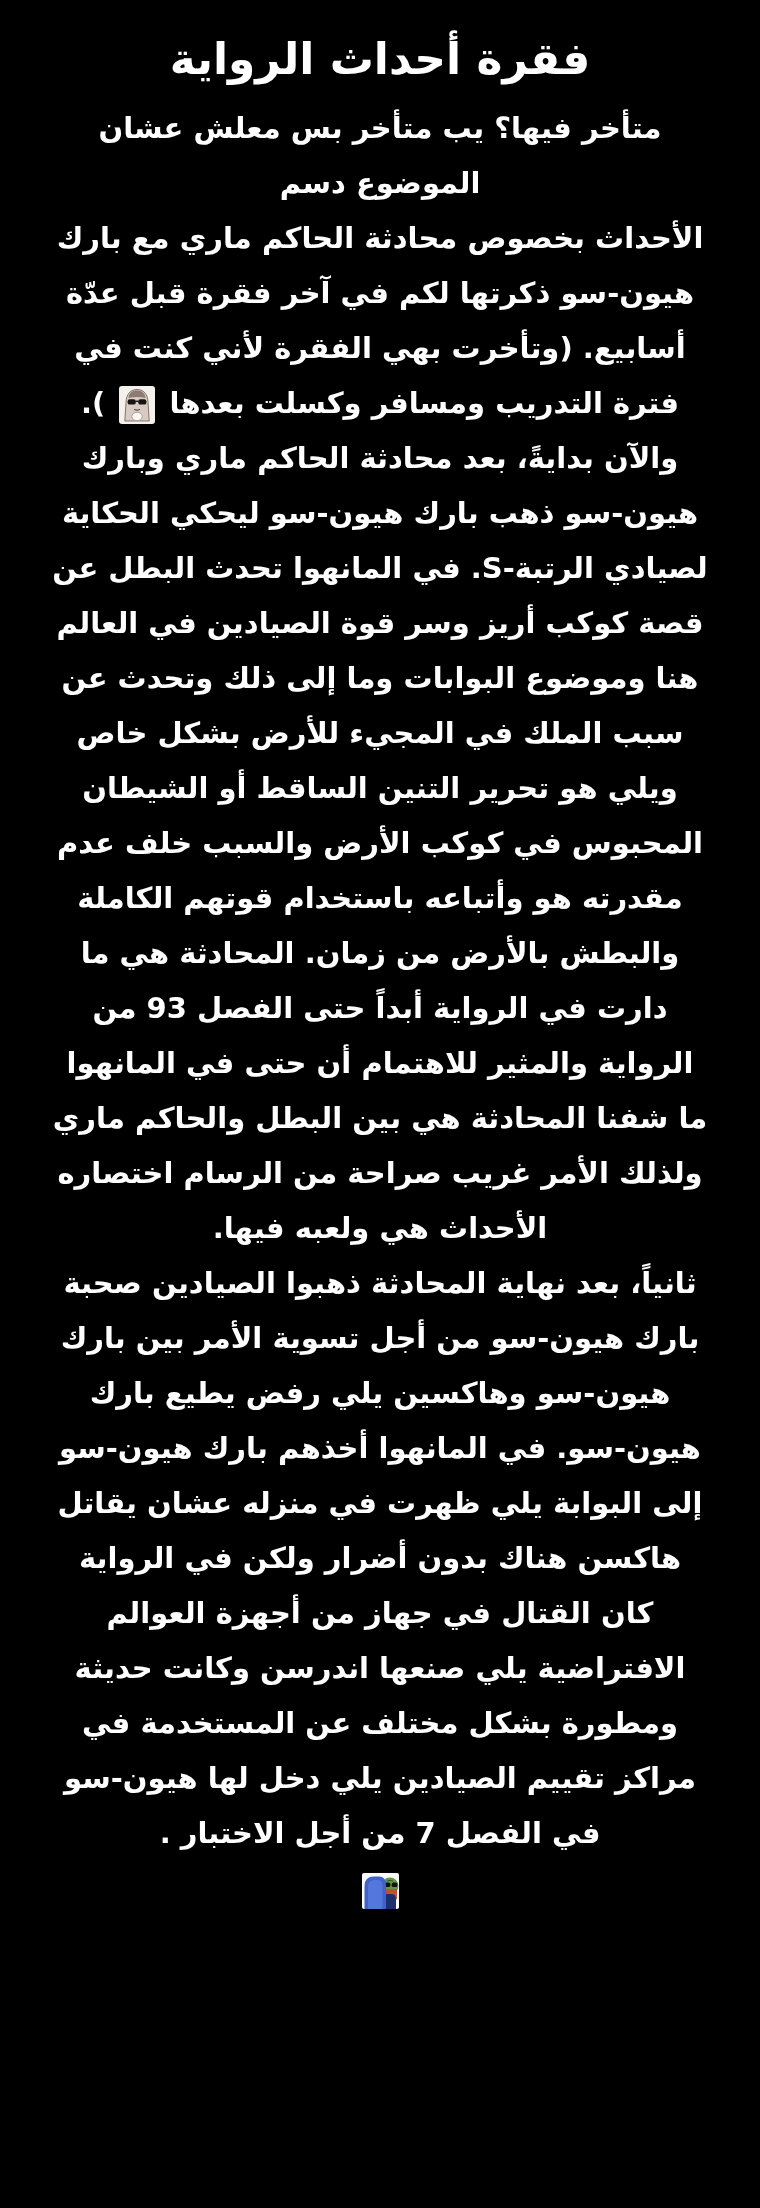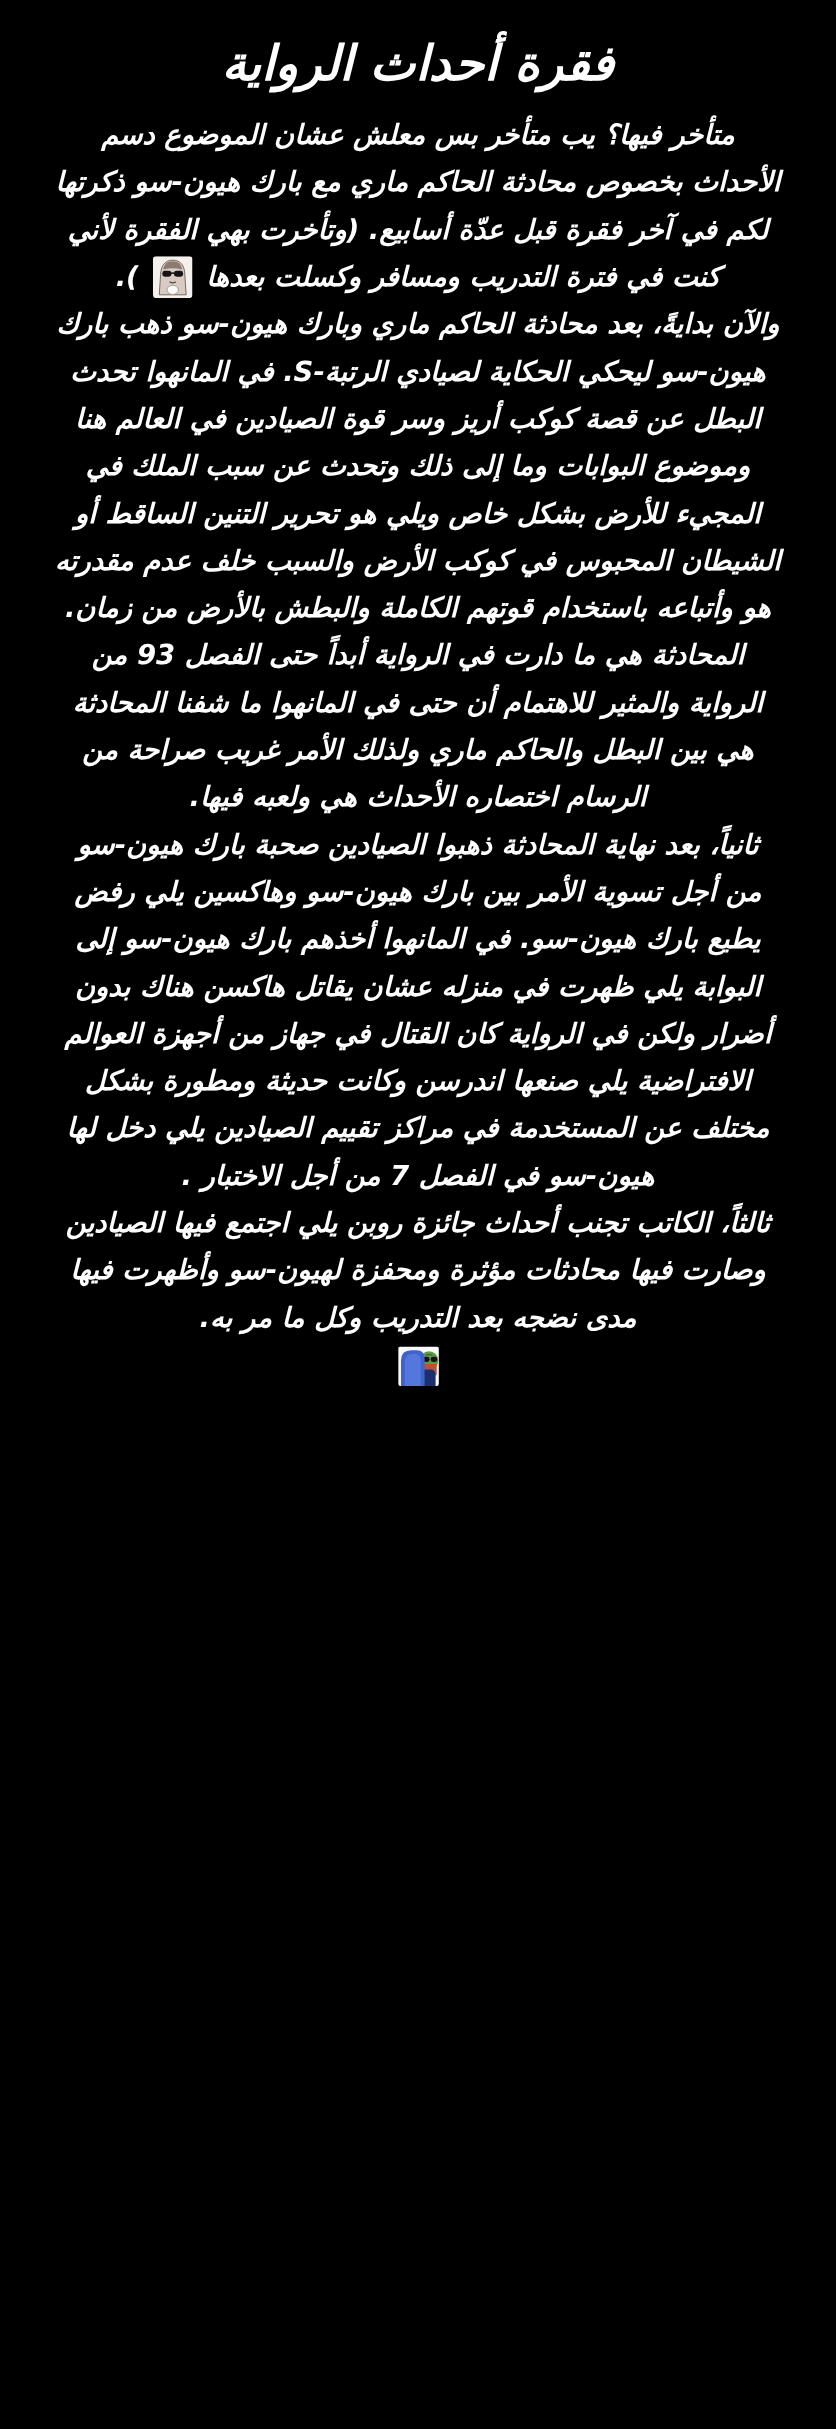--- a/index.html
+++ b/index.html
@@ -14,32 +14,31 @@
     background: #000000;
     color: #ffffff;
     direction: rtl;
     font-family: "DejaVu Sans", sans-serif;
     font-weight: bold;
     overflow: hidden;
   }
   .content {
     padding: 16px 50px 0 50px;
     text-align: center;
-    font-style: italic;
   }
   .title {
     font-size: 44px;
     line-height: 85px;
     margin: 0 0 0 0;
     letter-spacing: 0;
   }
   .title .t-line { display: block; }
   p.para {
-    font-size: 25px;
-    line-height: 43px;
+    font-size: 29px;
+    line-height: 55px;
     margin: 0;
   }
   .p-intro   { margin-top: 112px; }
   .p-context { margin-top: 46px; }
   .p-one     { margin-top: 40px; }
   .p-two     { margin-top: 48px; }
   .p-three   { margin-top: 38px; }
   .p-closing { margin-top: 50px; }
   .p-apology { margin-top: 42px; }
   .sticker {
@@ -76,21 +75,20 @@
           <ellipse cx="18" cy="30.5" rx="5.2" ry="4.2" fill="#fbfaf8" stroke="#a99a90" stroke-width="0.9"></ellipse>
         </svg>
       </span>
       <span>).</span>
     </p>
 
     <p class="para p-one">والآن بدايةً، بعد محادثة الحاكم ماري وبارك هيون-سو ذهب بارك هيون-سو ليحكي الحكاية لصيادي الرتبة-S. في المانهوا تحدث البطل عن قصة كوكب أريز وسر قوة الصيادين في العالم هنا وموضوع البوابات وما إلى ذلك وتحدث عن سبب الملك في المجيء للأرض بشكل خاص ويلي هو تحرير التنين الساقط أو الشيطان المحبوس في كوكب الأرض والسبب خلف عدم مقدرته هو وأتباعه باستخدام قوتهم الكاملة والبطش بالأرض من زمان. المحادثة هي ما دارت في الرواية أبداً حتى الفصل 93 من الرواية والمثير للاهتمام أن حتى في المانهوا ما شفنا المحادثة هي بين البطل والحاكم ماري ولذلك الأمر غريب صراحة من الرسام اختصاره الأحداث هي ولعبه فيها.</p>
 
     <p class="para p-two">ثانياً، بعد نهاية المحادثة ذهبوا الصيادين صحبة بارك هيون-سو من أجل تسوية الأمر بين بارك هيون-سو وهاكسين يلي رفض يطيع بارك هيون-سو. في المانهوا أخذهم بارك هيون-سو إلى البوابة يلي ظهرت في منزله عشان يقاتل هاكسن هناك بدون أضرار ولكن في الرواية كان القتال في جهاز من أجهزة العوالم الافتراضية يلي صنعها اندرسن وكانت حديثة ومطورة بشكل مختلف عن المستخدمة في مراكز تقييم الصيادين يلي دخل لها هيون-سو في الفصل 7 من أجل الاختبار .</p>
 
-    <p class="para p-three">ثالثاً، الكاتب تجنب أحداث جائزة روبن يلي اجتمع فيها الصيادين وصارت فيها محادثات مؤثرة ومحفزة لهيون-سو وأظهرت فيها مدى نضجه بعد التدريب وكل ما مر به.</p>
 
 
     <p class="para p-apology">
       <span class="sticker">
         <svg width="37" height="36" viewBox="0 0 37 36" xmlns="http://www.w3.org/2000/svg" aria-hidden="true">
           <rect x="0" y="0" width="37" height="36" rx="2" fill="#fbfbfb"></rect>
           <circle cx="28" cy="13" r="8.5" fill="#5d9a46"></circle>
           <path d="M22 16 L35 16 L35 26 Q29 29 22 26 Z" fill="#c2502c"></path>
           <rect x="22.5" y="9.5" width="6" height="4.6" rx="2.2" fill="#15130f"></rect>
           <rect x="29.5" y="9.5" width="6" height="4.6" rx="2.2" fill="#15130f"></rect>

